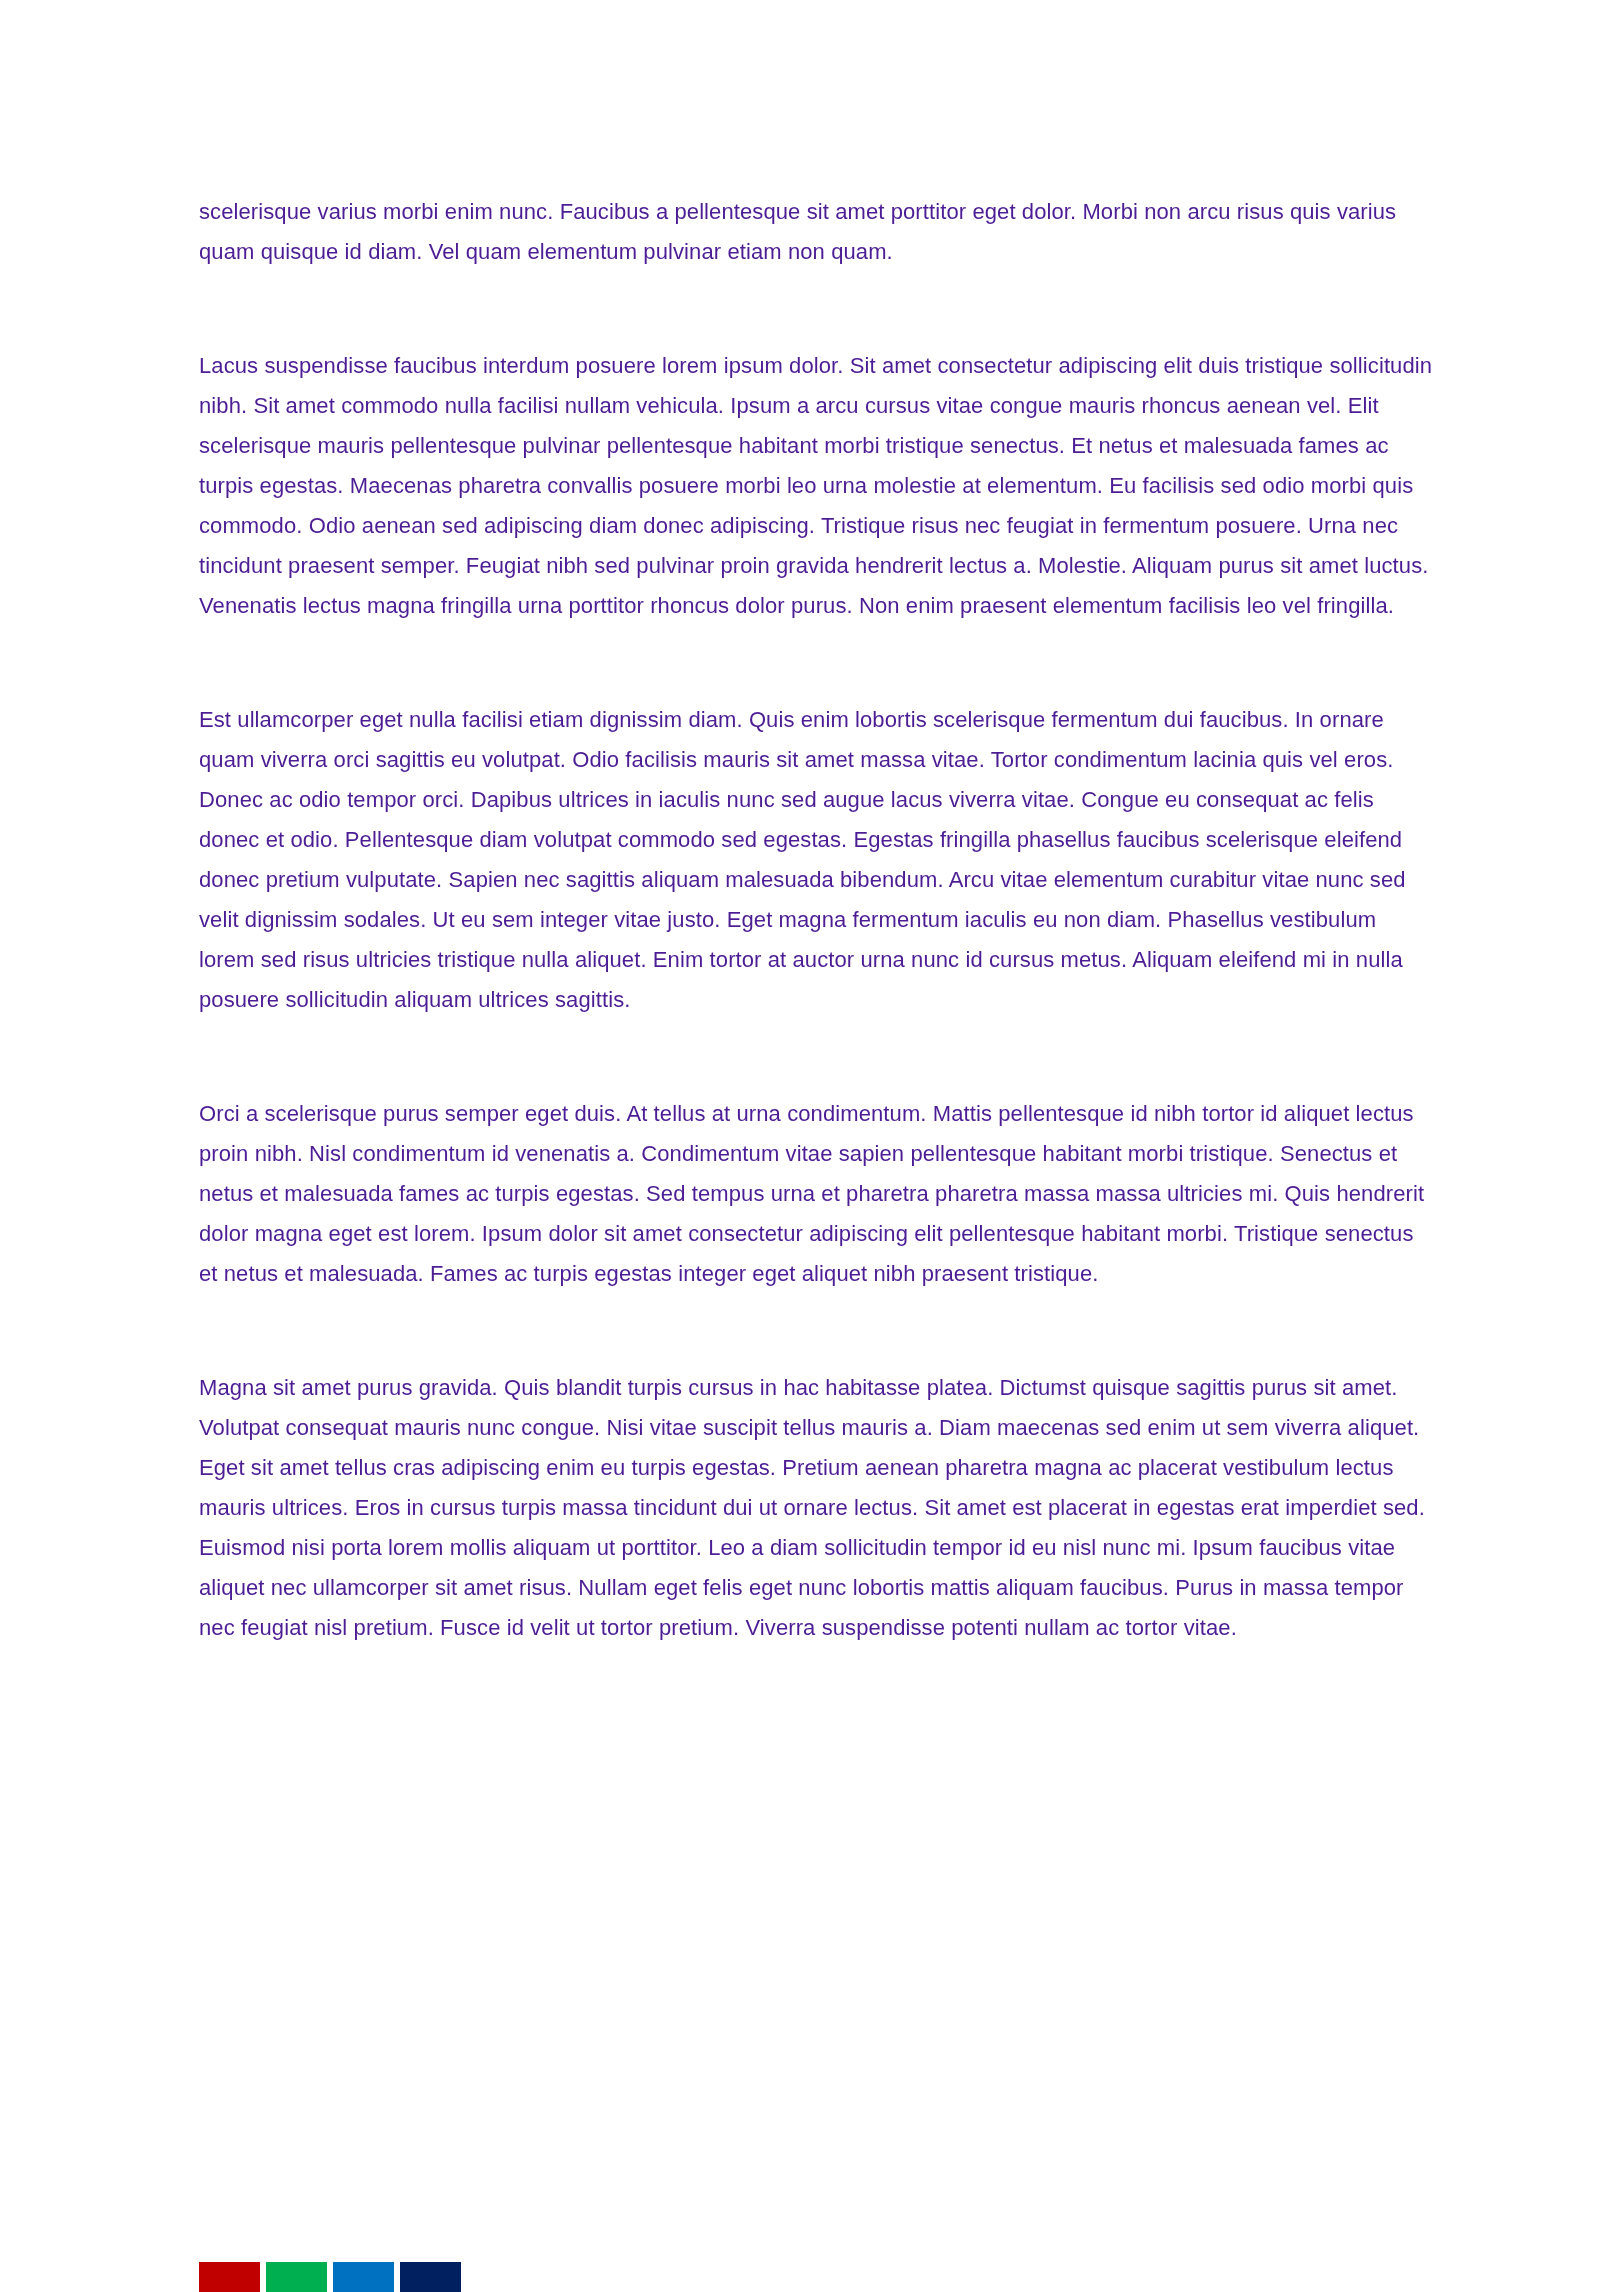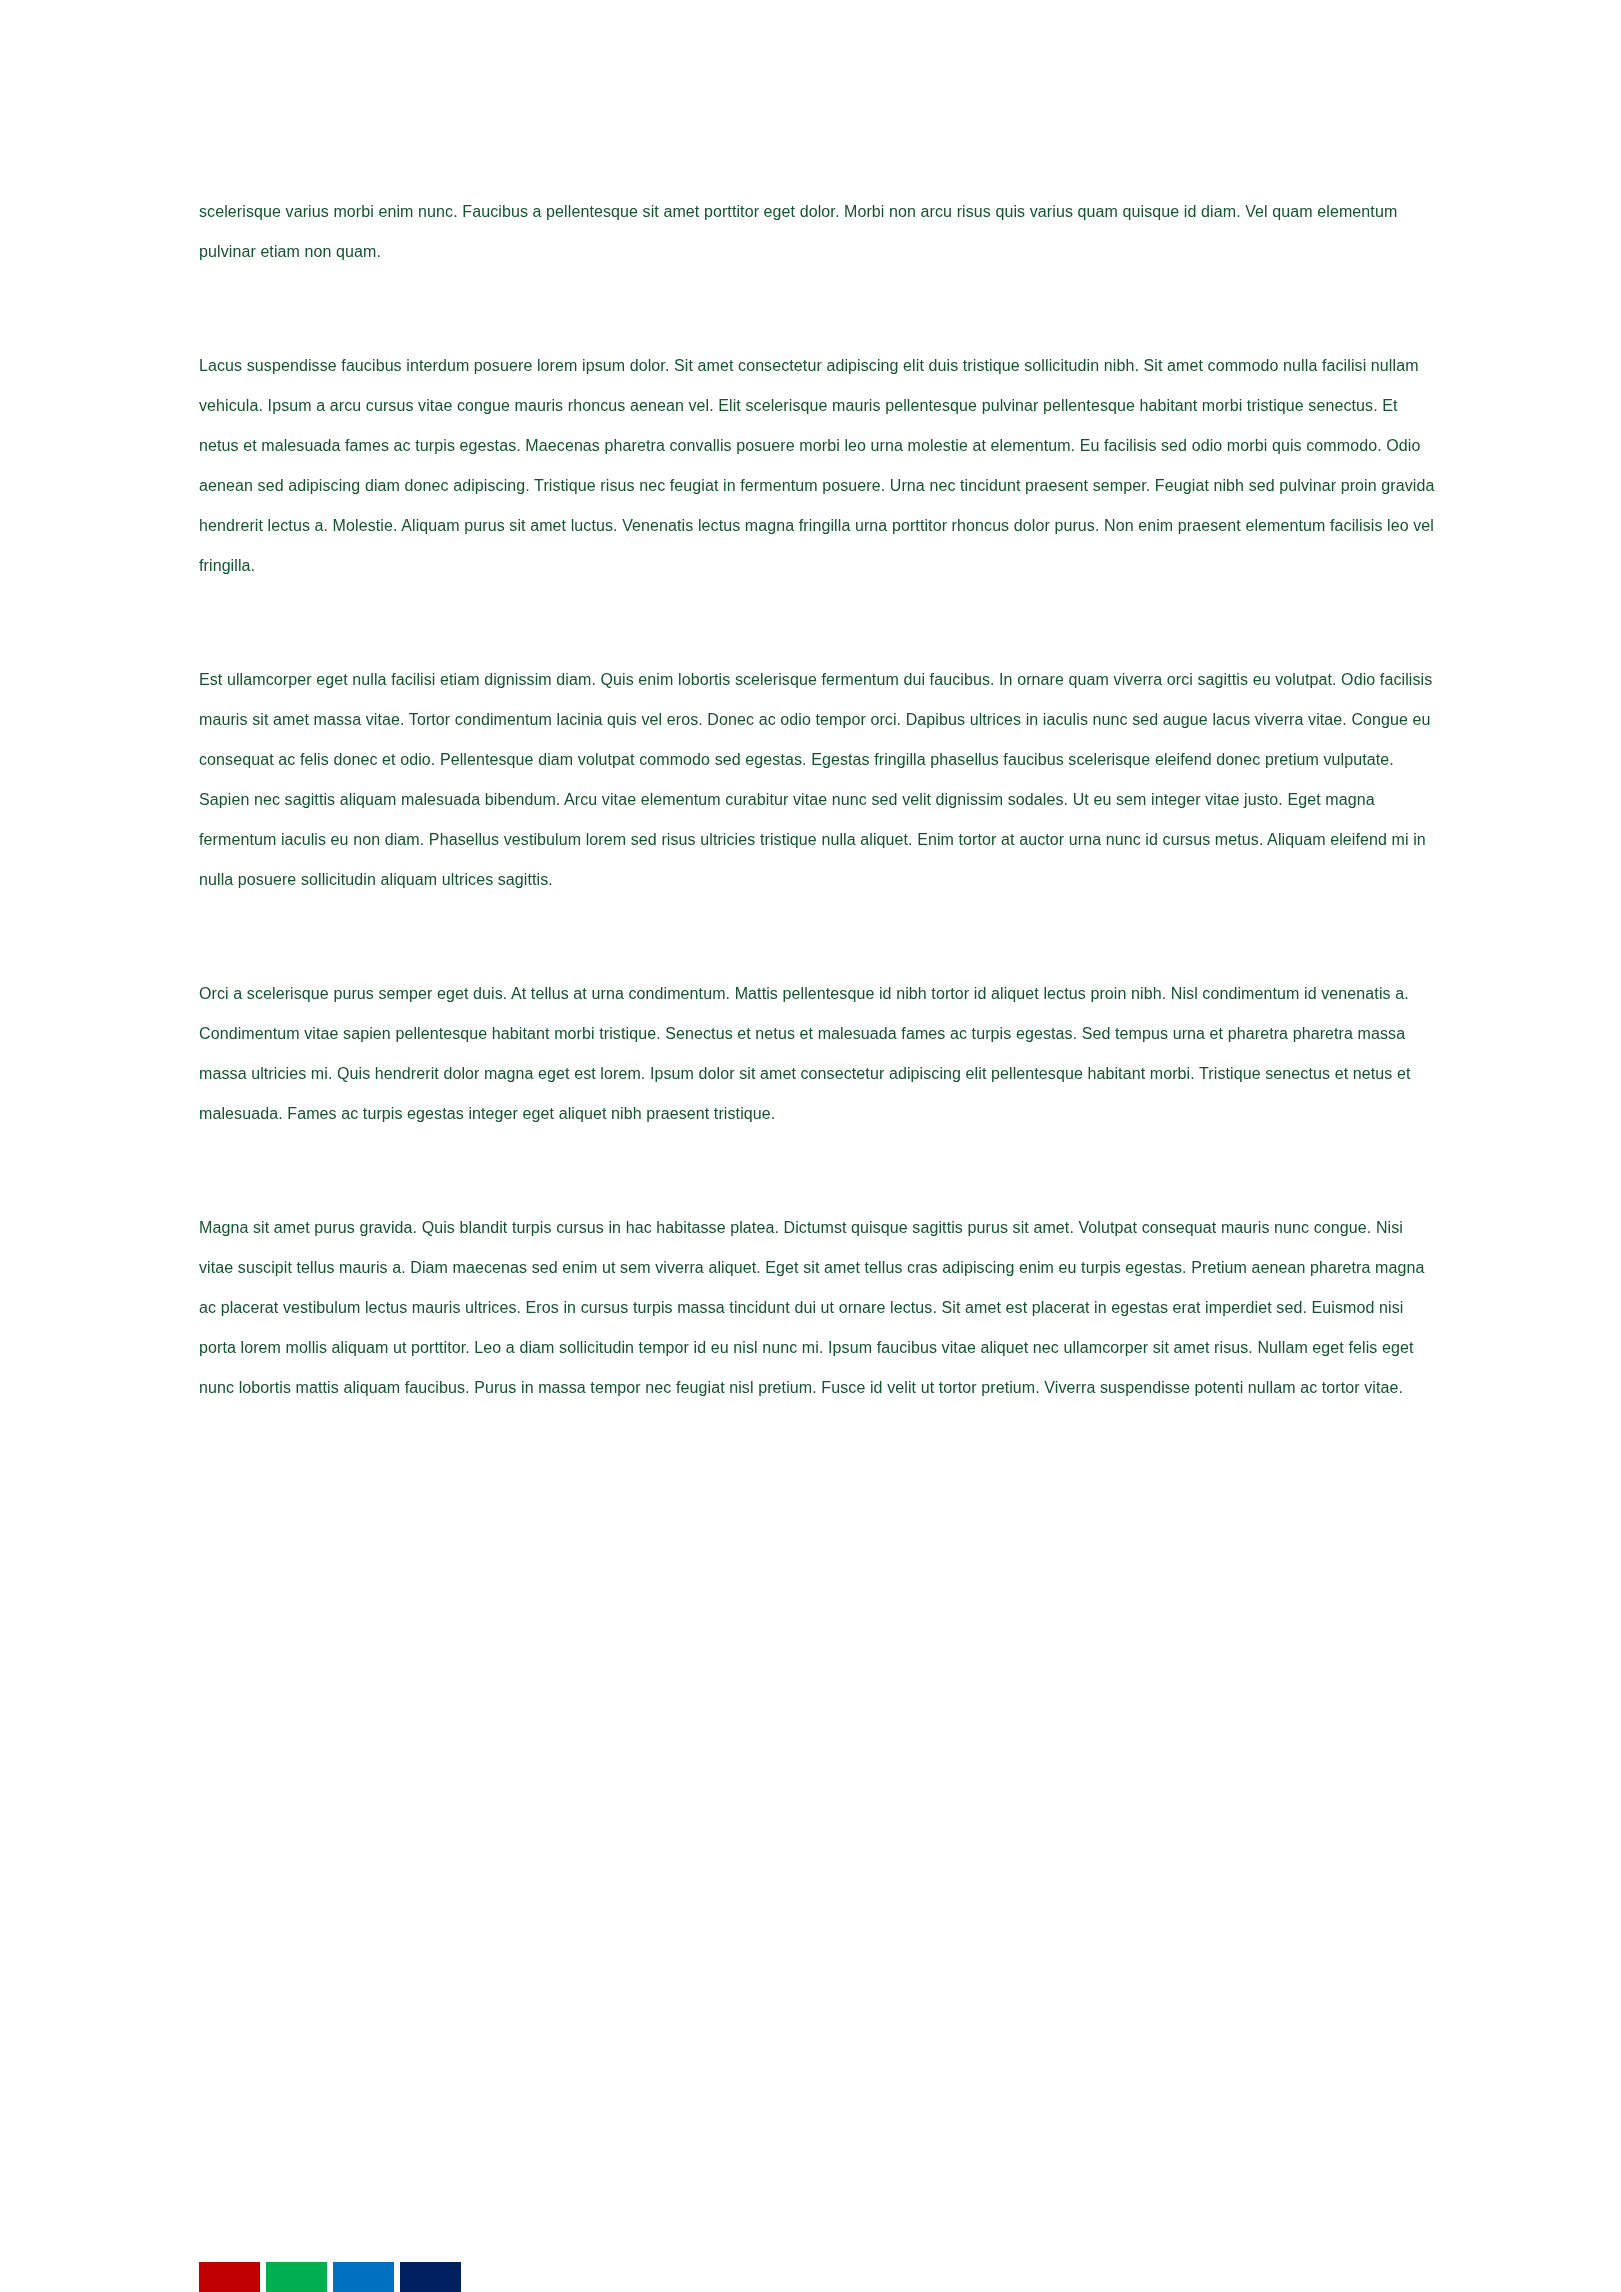--- a/index.html
+++ b/index.html
@@ -13,22 +13,22 @@
     height: 2293px;
     background: #ffffff;
     overflow: hidden;
     font-family: "Liberation Sans", sans-serif;
   }
   .doc-body {
     position: absolute;
     left: 199px;
     top: 192px;
     width: 1238px;
-    color: #14532d;
-    font-size: 16px;
+    color: #4c1d95;
+    font-size: 22px;
     line-height: 40px;
     text-align: left;
   }
   .doc-body p {
     margin: 0 0 74px 0;
     padding: 0;
     letter-spacing: 0.1px;
   }
   .swatch-row {
     position: absolute;

